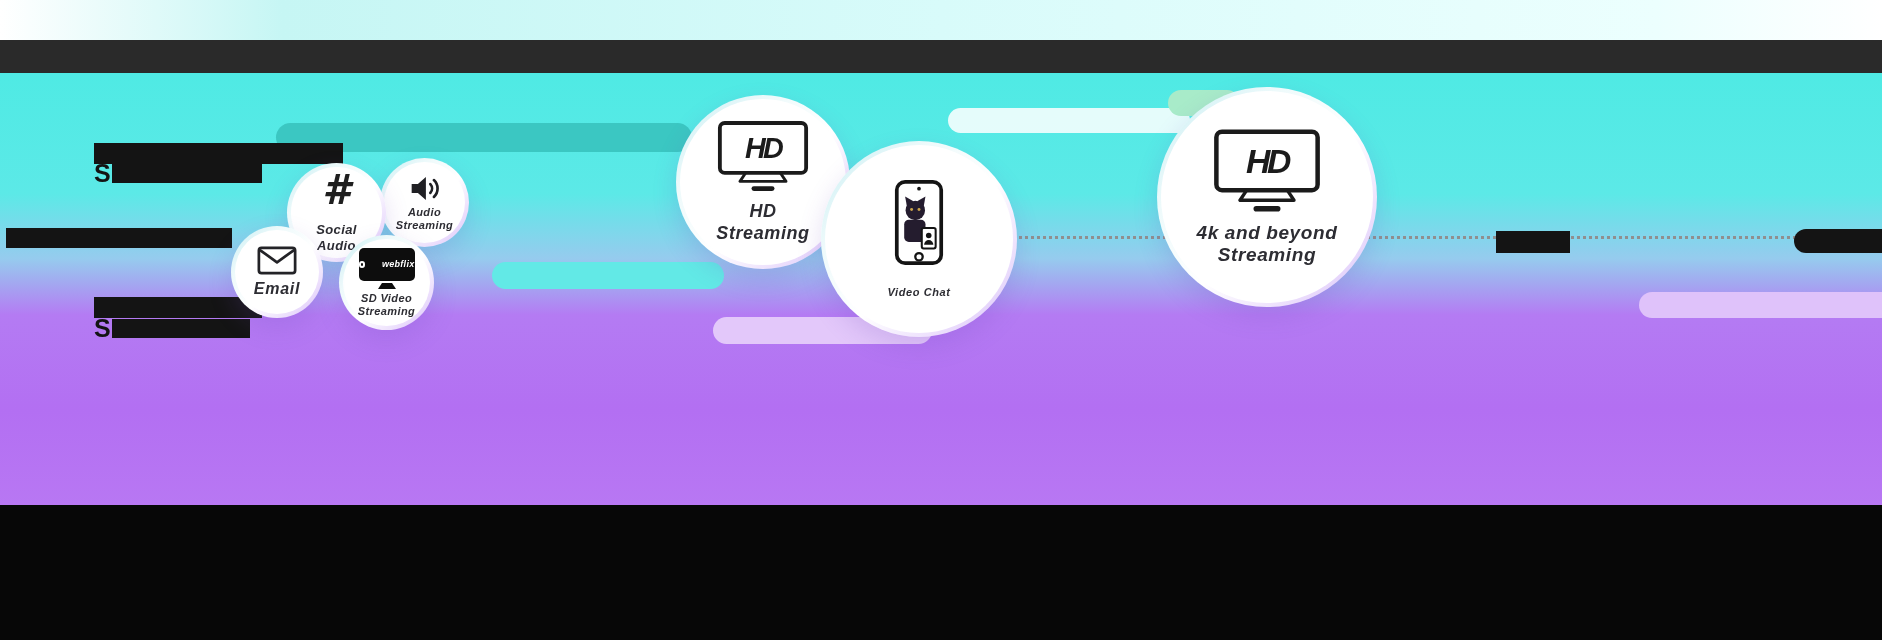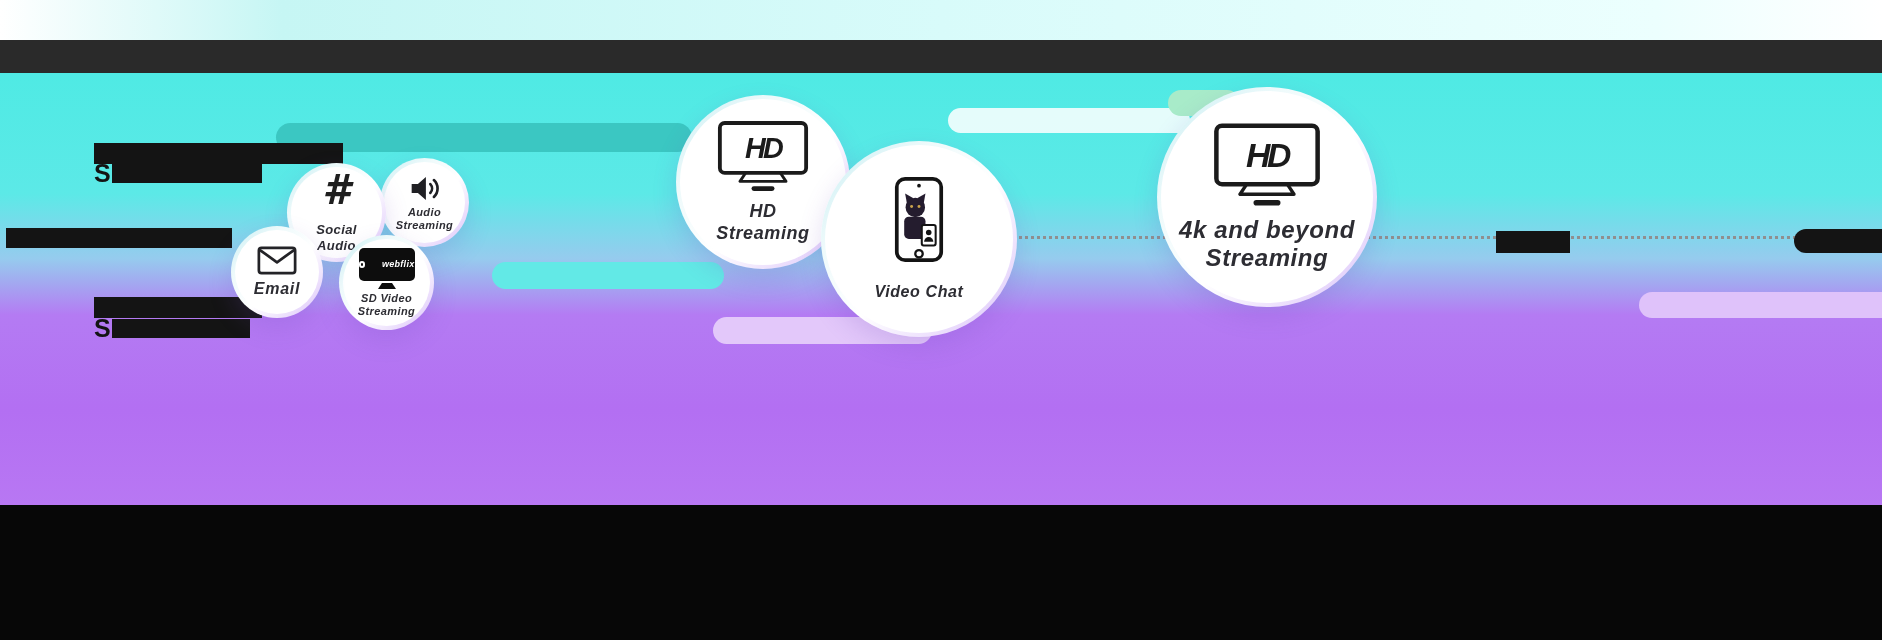--- a/index.html
+++ b/index.html
@@ -59,22 +59,22 @@
   .b-hd{left:676px;top:95px;width:174px;height:174px;}
   .b-video{left:821px;top:141px;width:196px;height:196px;}
   .b-4k{left:1157px;top:87px;width:220px;height:220px;}
 
   .b-email .label{font-size:16px;margin-top:5px;letter-spacing:0.8px;}
   .b-social .label{font-size:13px;margin-top:14px;}
   .b-audio .label{font-size:11px;margin-top:3px;}
   .b-sd .label{font-size:11px;margin-top:3px;}
   .b-upload .label{font-size:12.5px;margin-top:5px;}
   .b-hd .label{font-size:18px;margin-top:8px;letter-spacing:0.6px;}
-  .b-video .label{font-size:16px;margin-top:20px;letter-spacing:0.6px;}
-  .b-4k .label{font-size:24px;margin-top:8px;letter-spacing:0.6px;}
+  .b-video .label{font-size:11px;margin-top:20px;letter-spacing:0.6px;}
+  .b-4k .label{font-size:19px;margin-top:8px;letter-spacing:0.6px;}
 
   .hash{font-size:40px;font-weight:800;color:#1f1f1f;line-height:0.9;font-family:"DejaVu Sans",sans-serif;}
 
   .sd-screen{width:56px;height:33px;background:#0d0d0d;border-radius:5px;display:flex;align-items:center;justify-content:center;gap:17px;}
   .wf-dot{width:7px;height:7px;border:2px solid #ffffff;border-radius:50%;box-sizing:border-box;}
   .wf-text{color:#ffffff;font-size:9px;font-weight:700;letter-spacing:0.3px;}
   .sd-stand{width:10px;height:0;border-left:4px solid transparent;border-right:4px solid transparent;border-bottom:6px solid #0d0d0d;margin-top:2px;}
 </style>
 </head>
 <body>

